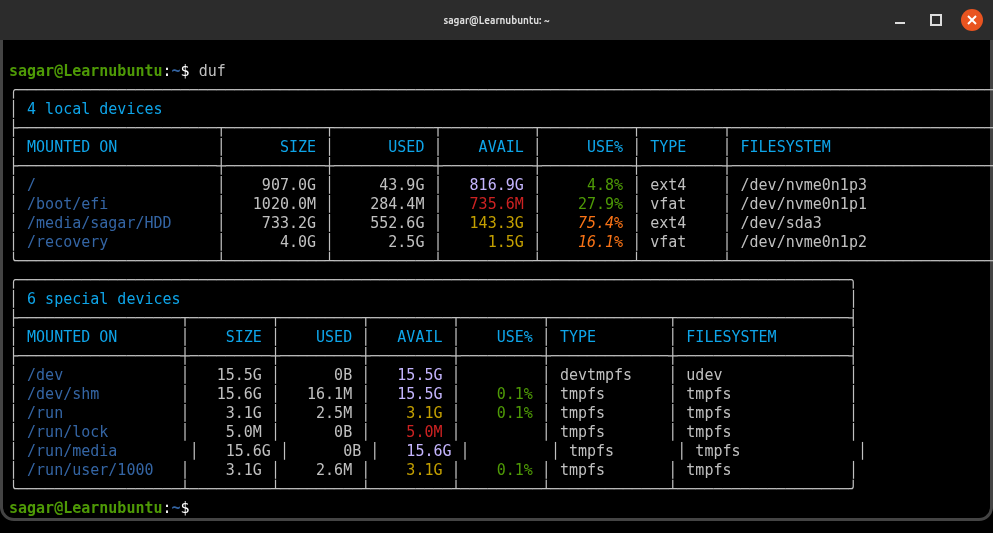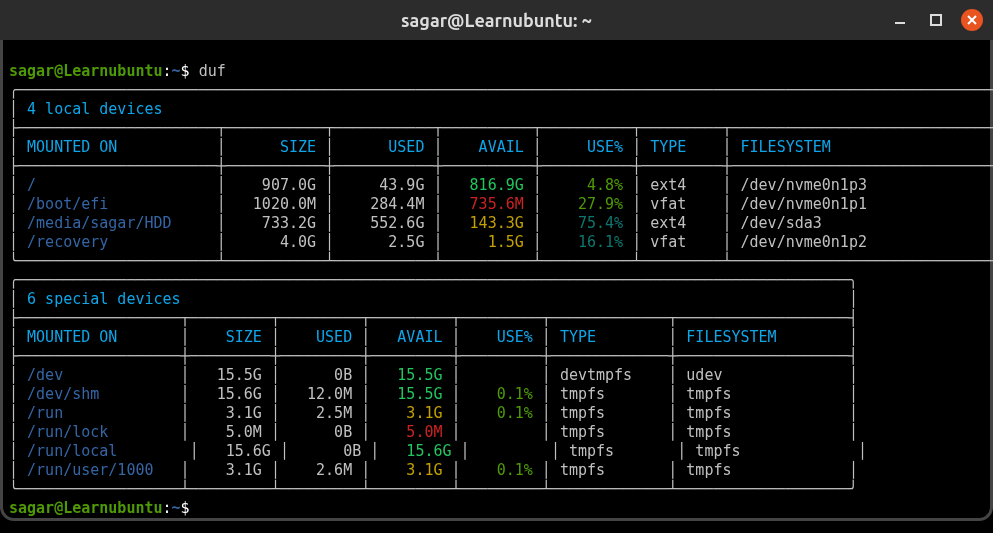--- a/index.html
+++ b/index.html
@@ -13,21 +13,21 @@
     overflow: hidden;
   }
   .titlebar {
     background: #2c2c2c;
     height: 40px;
     display: flex;
     align-items: center;
     justify-content: center;
     position: relative;
     color: #ddd;
-    font-size: 18px;
+    font-size: 10px;
     font-weight: bold;
     font-family: "Ubuntu", sans-serif;
   }
   .titlebar .controls {
     position: absolute;
     right: 10px;
     display: flex;
     gap: 14px;
     align-items: center;
   }
@@ -59,25 +59,25 @@
   .prompt-user { color: #4e9a06; font-weight: bold; }
   .prompt-path { color: #3465a4; font-weight: bold; }
   .prompt-sep  { color: #fff; }
   .cmd { color: #c0c0c0; }
   pre {
     margin: 0;
     font-family: inherit;
     white-space: pre;
   }
   .mount { color: #3465a4; }
-  .avail-green { color: #22c55e; }
+  .avail-green { color: #c4b5fd; }
   .avail-red   { color: #cc2222; }
   .avail-orange{ color: #c4a000; }
   .use-green   { color: #4e9a06; }
-  .use-yellow  { color: #0f766e; }
+  .use-yellow  { color: #f97316; font-style: italic; }
   .hdr { color: #0ea5e9; }
 </style>
 </head>
 <body>
 
 <div class="titlebar">
   <span>sagar@Learnubuntu: ~</span>
   <div class="controls">
     <div class="ctrl">
       <svg width="12" height="12" viewBox="0 0 12 12">
@@ -109,20 +109,20 @@
 │<span class="mount"> /boot/efi            </span>│<span class="">   1020.0M </span>│<span class="">    284.4M </span>│<span class="avail-red">   735.6M </span>│<span class="use-green">    27.9% </span>│<span class=""> vfat    </span>│<span class=""> /dev/nvme0n1p1              </span>│
 │<span class="mount"> /media/sagar/HDD     </span>│<span class="">    733.2G </span>│<span class="">    552.6G </span>│<span class="avail-orange">   143.3G </span>│<span class="use-yellow">    75.4% </span>│<span class=""> ext4    </span>│<span class=""> /dev/sda3                   </span>│
 │<span class="mount"> /recovery            </span>│<span class="">      4.0G </span>│<span class="">      2.5G </span>│<span class="avail-orange">     1.5G </span>│<span class="use-yellow">    16.1% </span>│<span class=""> vfat    </span>│<span class=""> /dev/nvme0n1p2              </span>│
 ╰──────────────────────┴───────────┴───────────┴──────────┴──────────┴─────────┴─────────────────────────────╯
 ╭────────────────────────────────────────────────────────────────────────────────────────────╮
 │ <span class="hdr">6 special devices                                                                          </span>│
 ├──────────────────┬─────────┬─────────┬─────────┬─────────┬─────────────┬───────────────────┤
 │<span class="hdr"> MOUNTED ON       </span>│<span class="hdr">    SIZE </span>│<span class="hdr">    USED </span>│<span class="hdr">   AVAIL </span>│<span class="hdr">    USE% </span>│<span class="hdr"> TYPE        </span>│<span class="hdr"> FILESYSTEM        </span>│
 ├──────────────────┼─────────┼─────────┼─────────┼─────────┼─────────────┼───────────────────┤
 │<span class="mount"> /dev             </span>│<span class="">   15.5G </span>│<span class="">      0B </span>│<span class="avail-green">   15.5G </span>│<span class="">         </span>│<span class=""> devtmpfs    </span>│<span class=""> udev              </span>│
-│<span class="mount"> /dev/shm         </span>│<span class="">   15.6G </span>│<span class="">   12.0M </span>│<span class="avail-green">   15.5G </span>│<span class="use-green">    0.1% </span>│<span class=""> tmpfs       </span>│<span class=""> tmpfs             </span>│
+│<span class="mount"> /dev/shm         </span>│<span class="">   15.6G </span>│<span class="">   16.1M </span>│<span class="avail-green">   15.5G </span>│<span class="use-green">    0.1% </span>│<span class=""> tmpfs       </span>│<span class=""> tmpfs             </span>│
 │<span class="mount"> /run             </span>│<span class="">    3.1G </span>│<span class="">    2.5M </span>│<span class="avail-orange">    3.1G </span>│<span class="use-green">    0.1% </span>│<span class=""> tmpfs       </span>│<span class=""> tmpfs             </span>│
 │<span class="mount"> /run/lock        </span>│<span class="">    5.0M </span>│<span class="">      0B </span>│<span class="avail-red">    5.0M </span>│<span class="">         </span>│<span class=""> tmpfs       </span>│<span class=""> tmpfs             </span>│
-│<span class="mount"> /run/local        </span>│<span class="">   15.6G </span>│<span class="">      0B </span>│<span class="avail-green">   15.6G </span>│<span class="">         </span>│<span class=""> tmpfs       </span>│<span class=""> tmpfs             </span>│
+│<span class="mount"> /run/media        </span>│<span class="">   15.6G </span>│<span class="">      0B </span>│<span class="avail-green">   15.6G </span>│<span class="">         </span>│<span class=""> tmpfs       </span>│<span class=""> tmpfs             </span>│
 │<span class="mount"> /run/user/1000   </span>│<span class="">    3.1G </span>│<span class="">    2.6M </span>│<span class="avail-orange">    3.1G </span>│<span class="use-green">    0.1% </span>│<span class=""> tmpfs       </span>│<span class=""> tmpfs             </span>│
 ╰──────────────────┴─────────┴─────────┴─────────┴─────────┴─────────────┴───────────────────╯
 <span class="prompt-user">sagar@Learnubuntu</span><span class="prompt-sep">:</span><span class="prompt-path">~</span><span class="prompt-sep">$ </span></pre>
 </div>
 
 </body></html>

